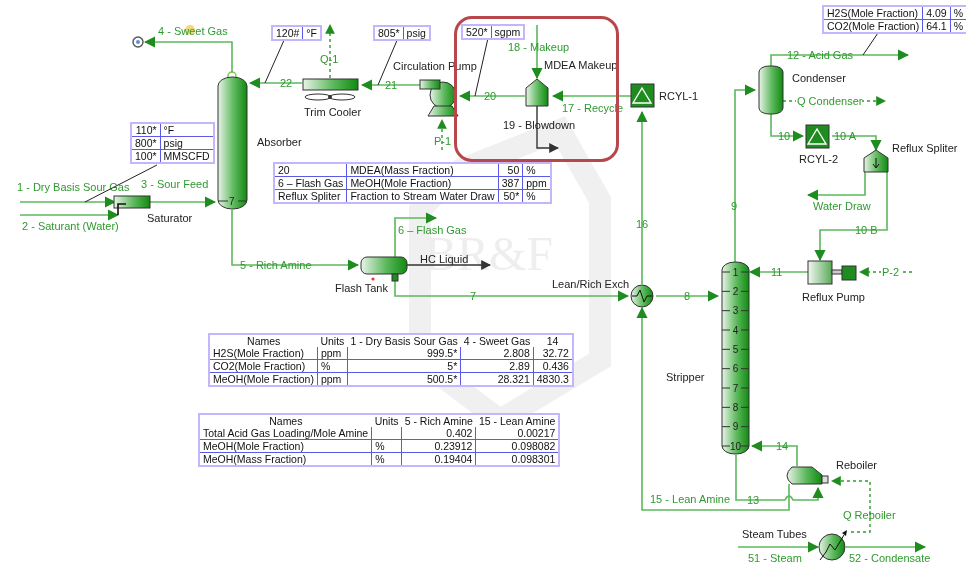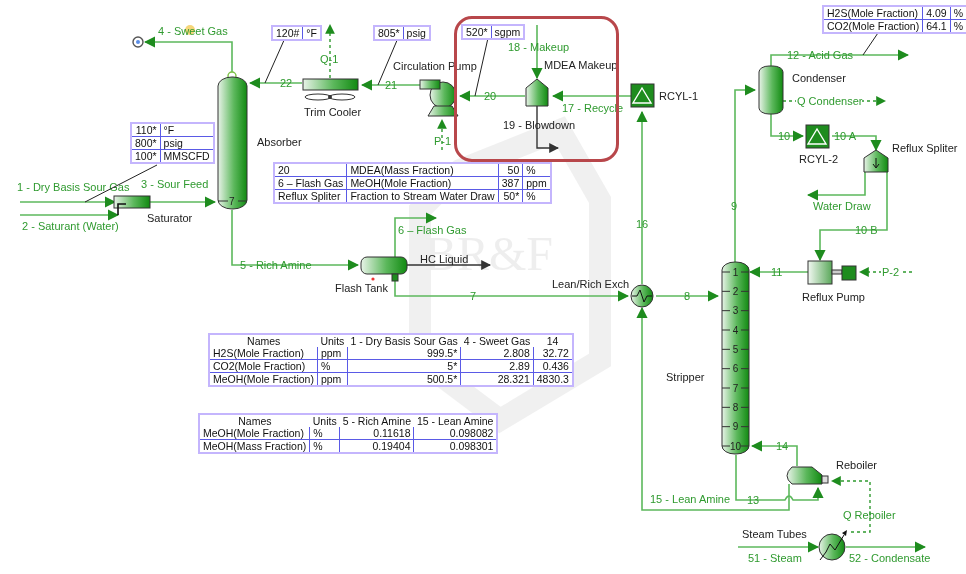--- a/index.html
+++ b/index.html
@@ -404,23 +404,29 @@
   <thead>
       <tr id="t2-head">
         <th>Names</th>
         <th>Units</th>
         <th>5 - Rich Amine</th>
         <th>15 - Lean Amine</th>
       </tr>
     </thead>
   <tbody id="t2-body">
       <tr>
+        <td>Total Acid Gas Loading/Mole Amine</td>
+        <td></td>
+        <td class="num">0.402</td>
+        <td class="num">0.00217</td>
+      </tr>
+      <tr>
         <td>MeOH(Mole Fraction)</td>
         <td>%</td>
-        <td class="num">0.11618</td>
+        <td class="num">0.23912</td>
         <td class="num">0.098082</td>
       </tr>
       <tr>
         <td>MeOH(Mass Fraction)</td>
         <td>%</td>
         <td class="num">0.19404</td>
         <td class="num">0.098301</td>
       </tr>
     </tbody>
 </table>

